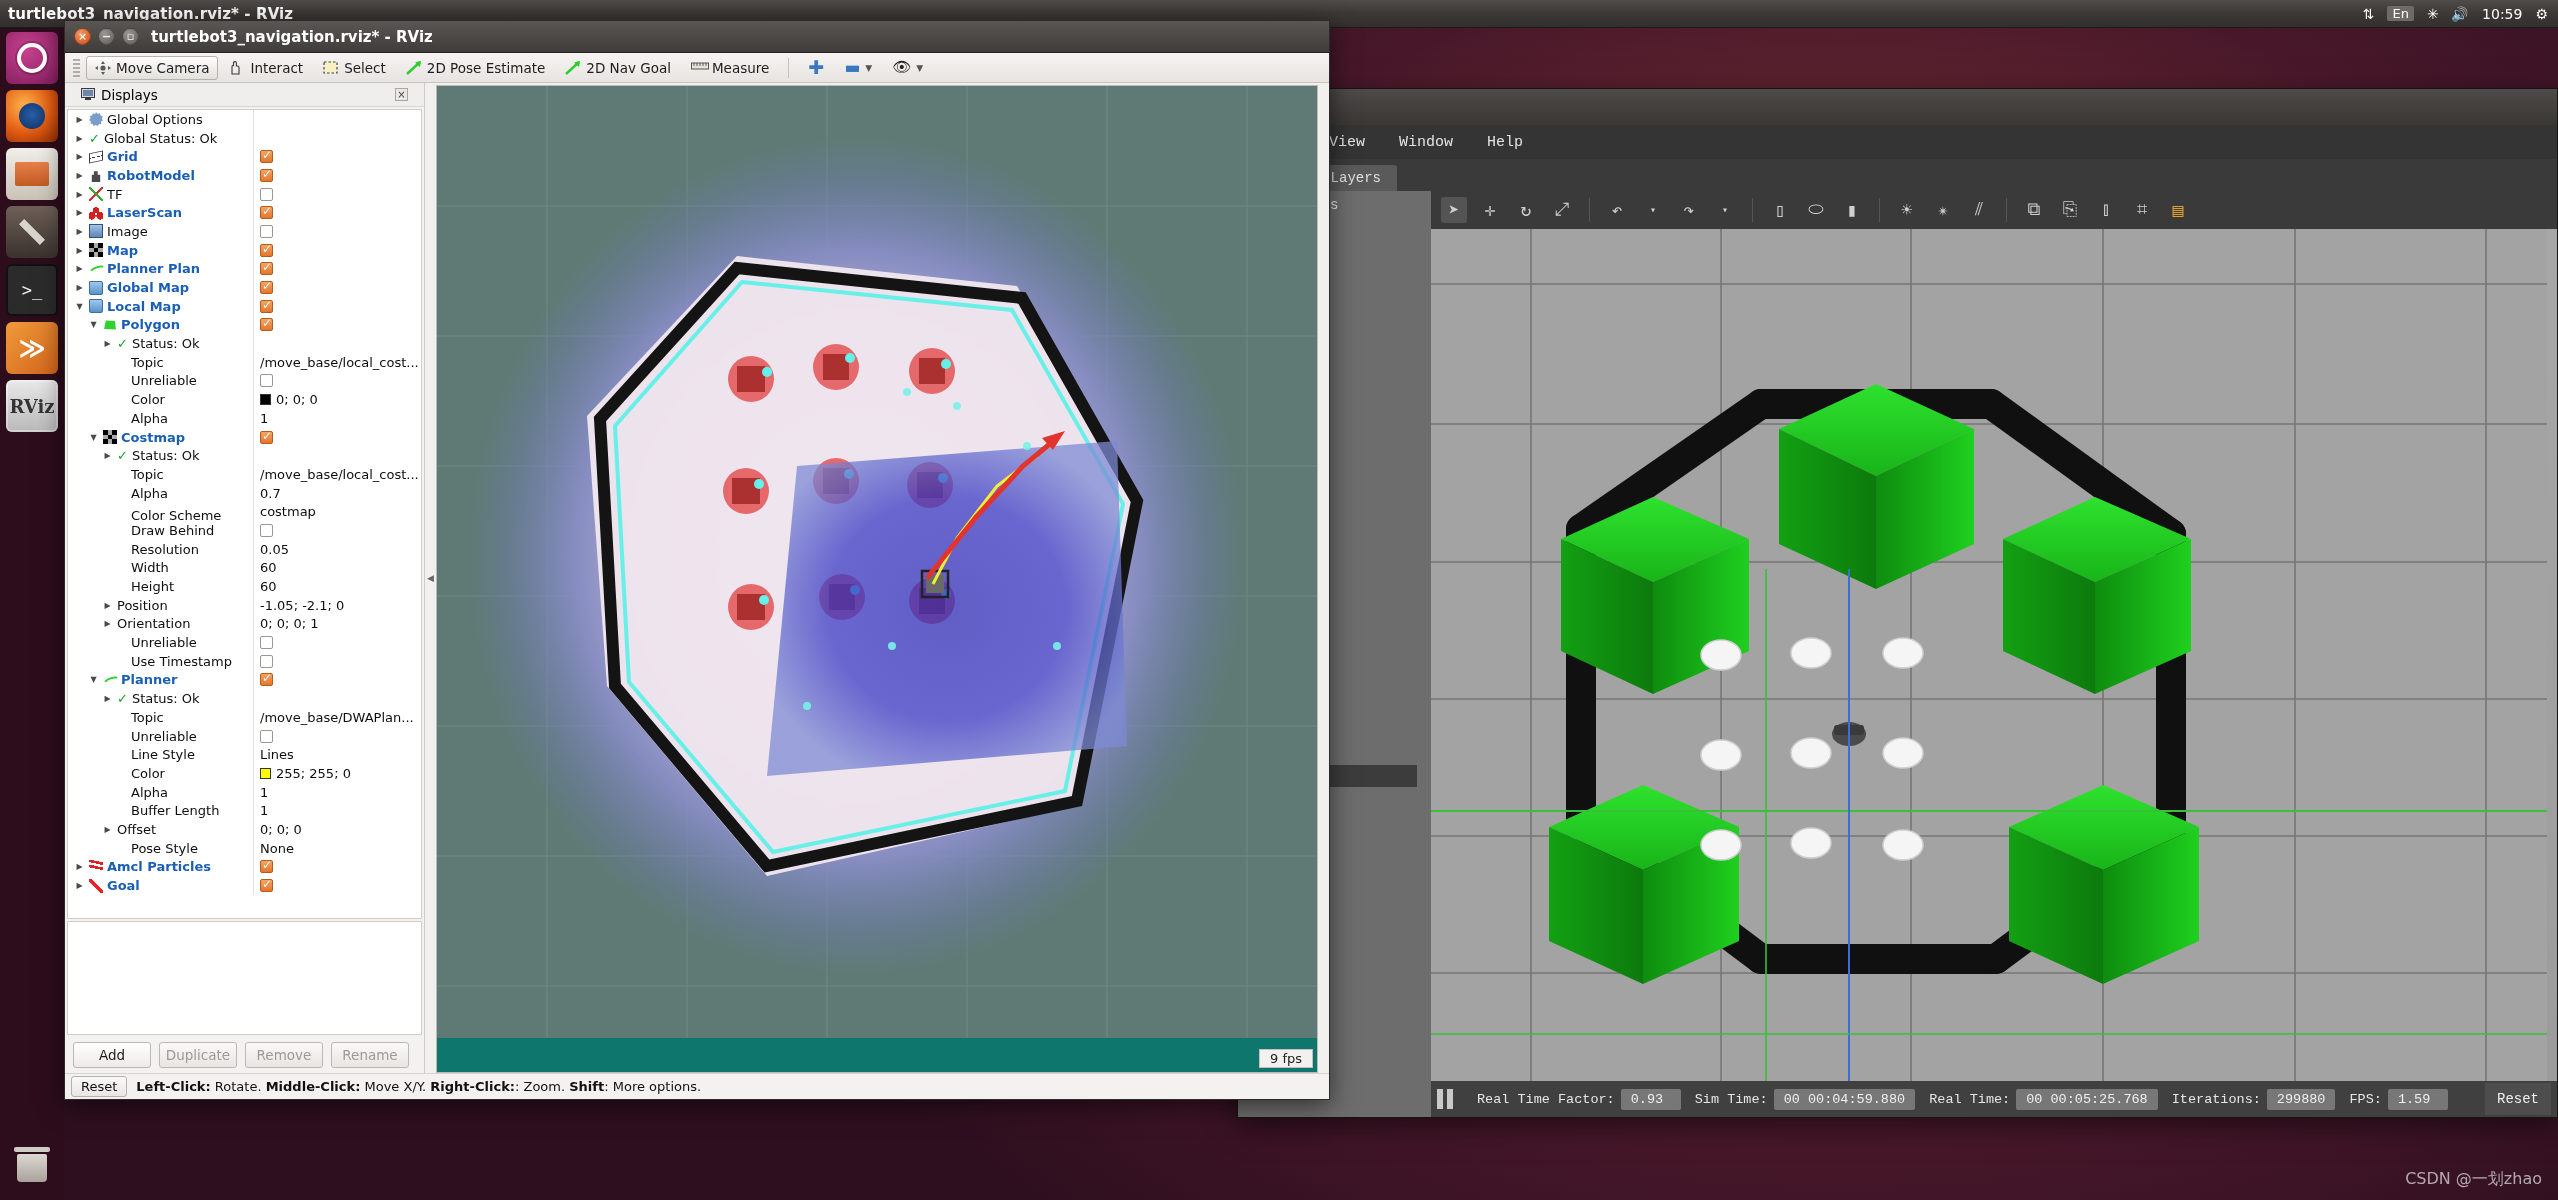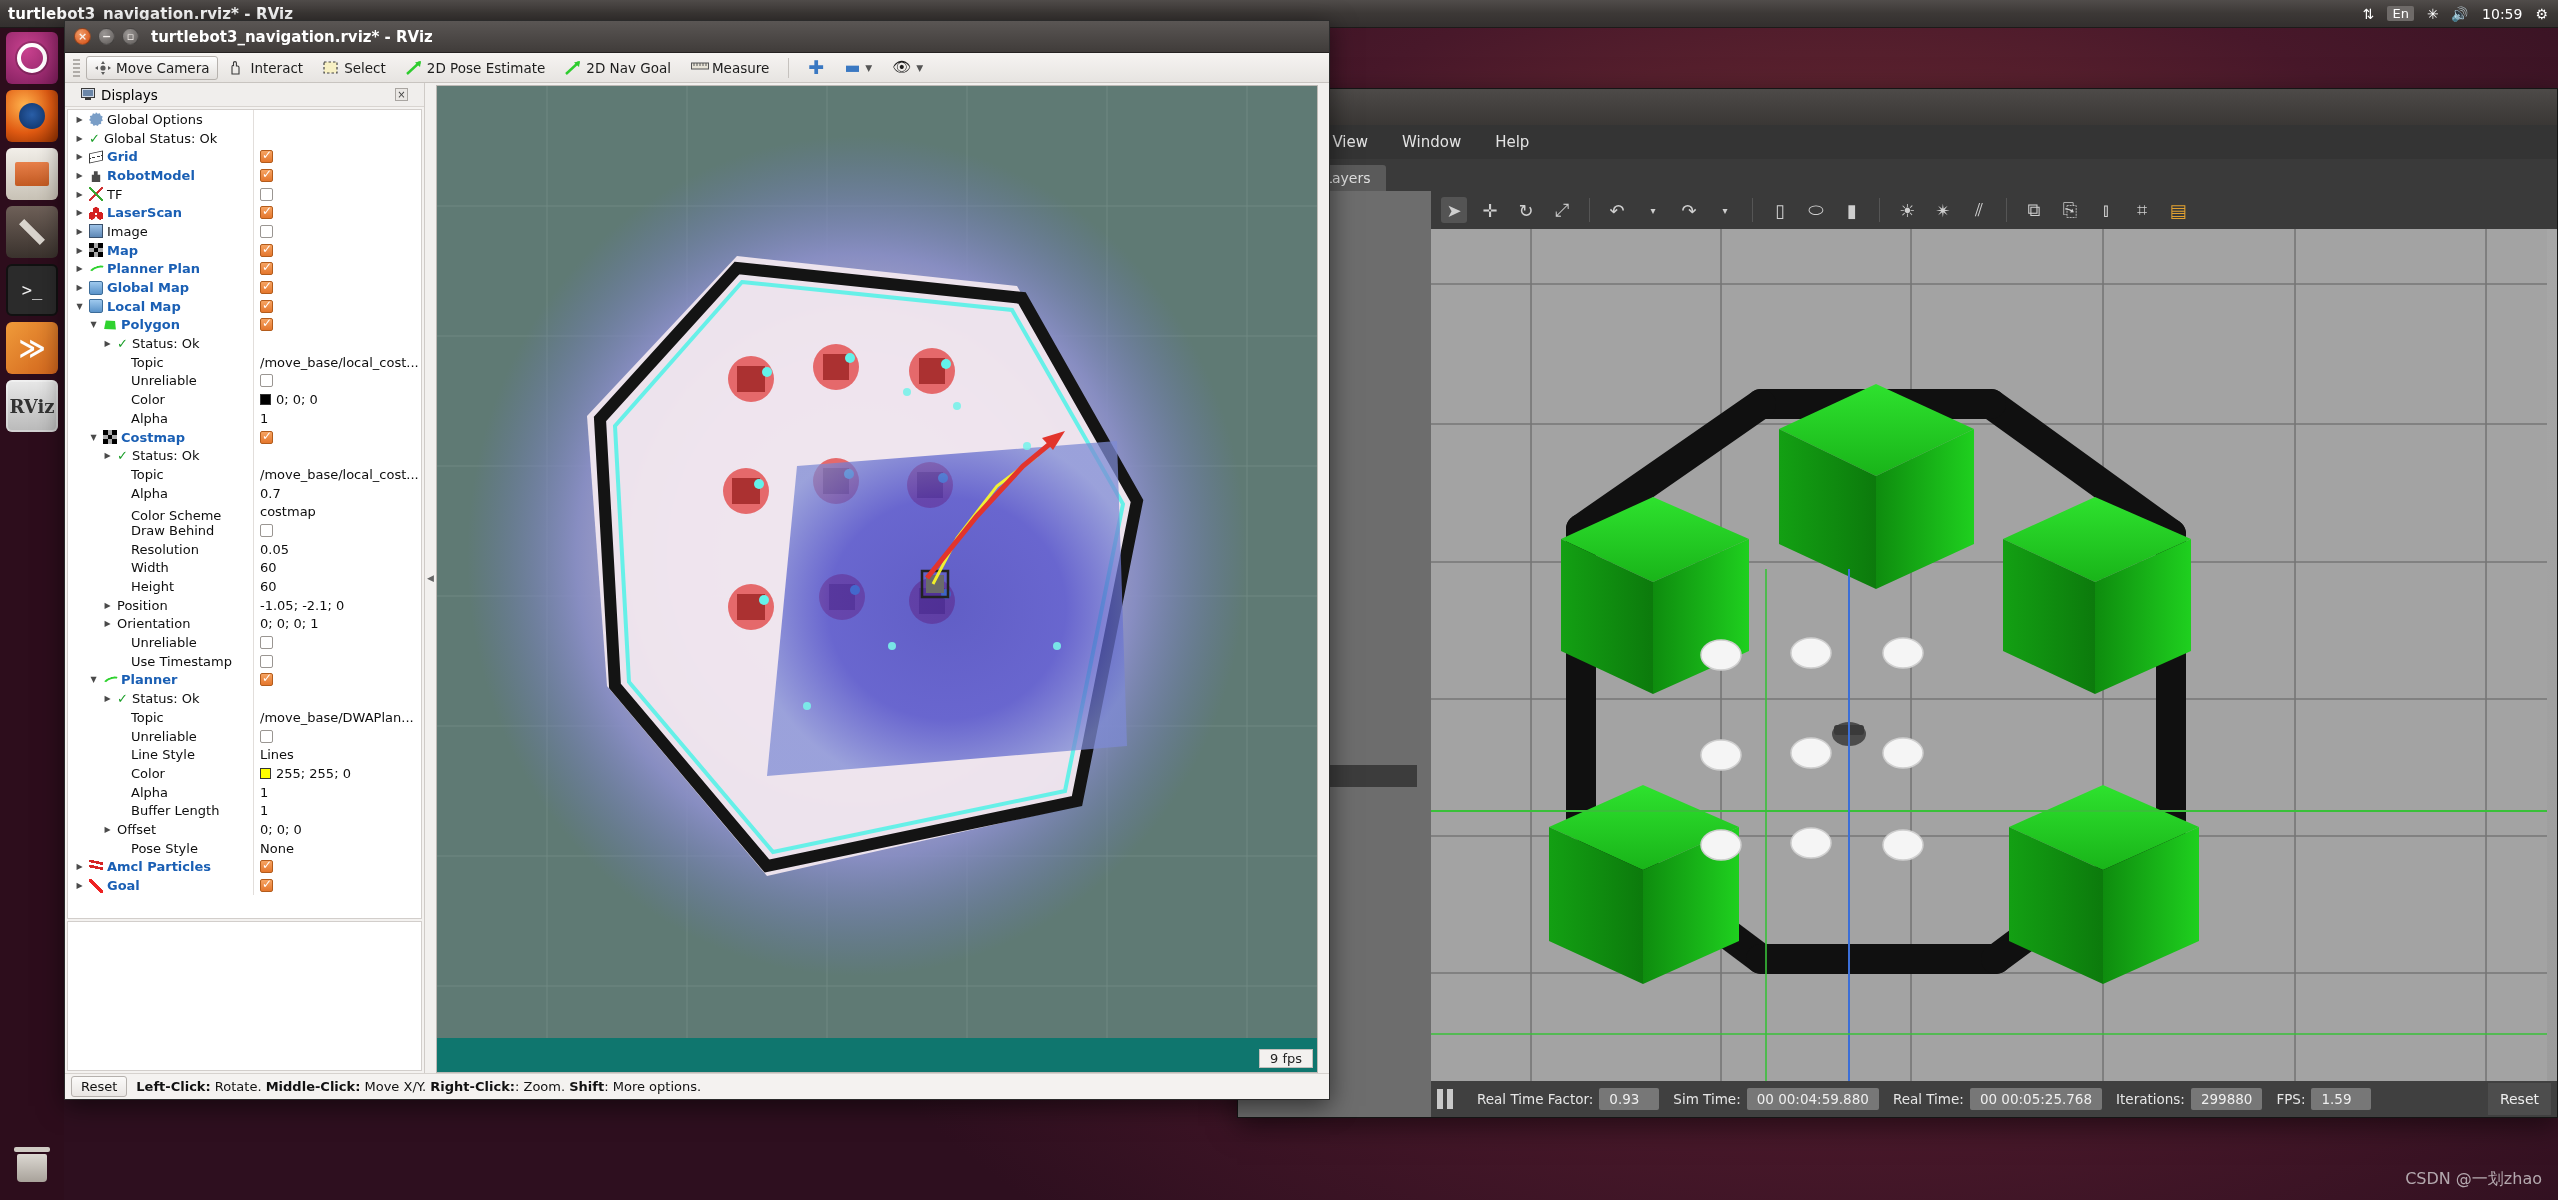--- a/index.html
+++ b/index.html
@@ -156,21 +156,21 @@
     height:26px; display:flex; align-items:center; gap:9px; padding:0 6px; font-size:13px;
     background:#f4f2f0; border-top:1px solid #d6d2ce; color:#111;
   }
   #status-bar .reset{ border:1px solid #b5b1ad; background:linear-gradient(180deg,#fbfaf9,#e9e6e3);
       padding:2px 9px; border-radius:3px; font-size:13px;}
   #hint b{ font-weight:bold;}
   
   #gz-win{
     position:absolute; left:1237px; top:88px; width:1321px; height:1030px;
     background:#2f2f2f; border:1px solid #151515; box-shadow:0 8px 26px rgba(0,0,0,.5);
-    display:flex; flex-direction:column; overflow:hidden;
+    display:flex; flex-direction:column; overflow:hidden;font-family:Liberation Mono, monospace;
   }
   #gz-title{ height:36px; background:linear-gradient(180deg,#4d4a48,#3a3735); color:#ddd;
              display:flex; align-items:center; padding-left:10px; font-size:15px;}
   #gz-menu{ height:34px; background:#343434; display:flex; align-items:center; gap:34px;
             padding-left:12px; color:#e3e3e3; font-size:15px;}
   #gz-tabs{ height:32px; background:#3a3a3a; display:flex; align-items:flex-end; gap:3px; padding-left:8px;}
   .gztab{ background:#4a4a4a; color:#e0e0e0; font-size:14px; padding:5px 16px; border-radius:3px 3px 0 0;}
   .gztab.sel{ background:#5a5a5a; }
   #gz-main{ flex:1; display:flex; min-height:0;}
   #gz-left{ width:193px; background:#6d6d6d; display:flex; flex-direction:column; position:relative;}
@@ -900,20 +900,26 @@
               <span class="arrow">▶</span>
               <span class="ti goal"></span>
               <span class="lbl">Goal</span>
             </div>
             <div class="val">
               <span class="chk on"></span>
             </div>
           </div>
         </div>
       <div id="disp-empty"></div>
+      <div id="disp-btns">
+        <span class="dbtn primary">Add</span>
+        <span class="dbtn dim">Duplicate</span>
+        <span class="dbtn dim">Remove</span>
+        <span class="dbtn dim">Rename</span>
+      </div>
     </div>
 
     <div id="view-splitter">
       <span class="sp-arrow">◀</span>
     </div>
 
     <div id="view3d">
       <svg id="scene-wrap" width="890" height="952" viewBox="0 0 890 952" preserveAspectRatio="none">
         <defs>
           <radialGradient id="costGlow" cx="50%" cy="50%" r="50%">

